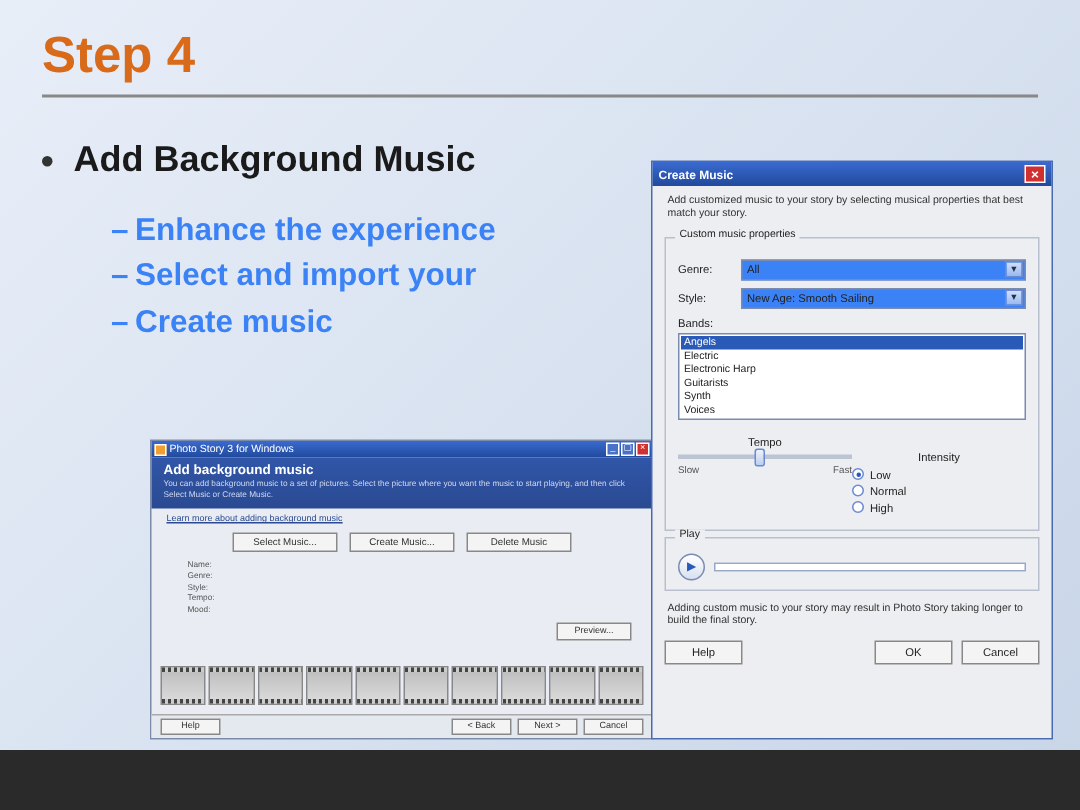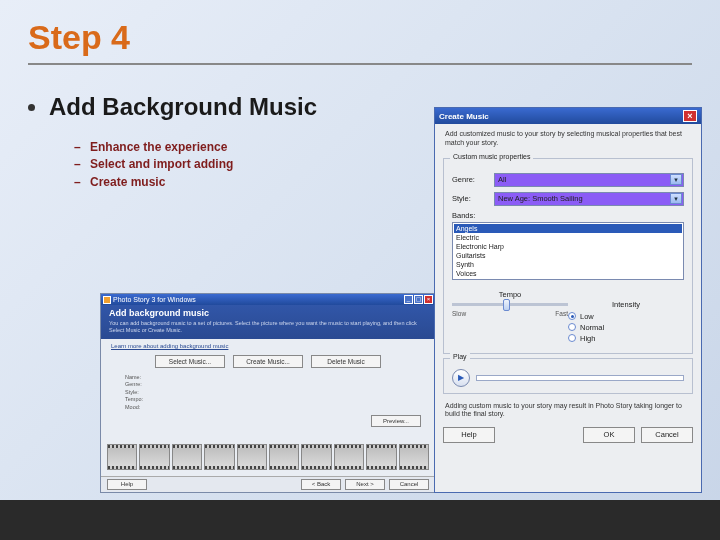--- a/index.html
+++ b/index.html
@@ -15,21 +15,21 @@
     font-weight: bold;
     color: #d96a1a;
     padding: 18px 0 0 28px;
   }
   .under-rule { height: 2px; background: #888; margin: 6px 28px 0 28px; }
   .content { padding: 28px 0 0 28px; }
   .bullet-row { display: flex; align-items: center; margin-bottom: 18px; }
   .bullet-dot { width: 7px; height: 7px; border-radius: 50%; background: #333; margin-right: 14px; }
   .bullet-text { font-size: 24px; font-weight: bold; color: #1a1a1a; }
   .sub-list { padding-left: 46px; }
-  .sub-row { font-size: 12px; font-weight: bold; color: #7f1d1d; line-height: 1.45; }
+  .sub-row { font-size: 21px; font-weight: bold; color: #3b82f6; line-height: 1.45; }
   .dash { display: inline-block; width: 16px; }
   .footer-bar { position: absolute; bottom: 0; left: 0; right: 0; height: 40px; background: #2a2a2a; }
 
   
   .wizard {
     position: absolute;
     left: 100px; top: 293px;
     width: 336px; height: 200px;
     background: #e9edf3;
     border: 1px solid #7a8aa8;
@@ -80,21 +80,21 @@
     padding: 0 4px; color: #fff; font-weight: bold;
   }
   .dialog .close { width: 14px; height: 12px; background: #d03030; border: 1px solid #fff; color: #fff; font-size: 9px; text-align: center; line-height: 10px; }
   .dialog .desc { padding: 6px 10px; font-size: 7px; color: #333; line-height: 1.25; }
   .dialog .group {
     margin: 4px 8px; border: 1px solid #b8c0d0; padding: 14px 8px 8px; position: relative;
   }
   .dialog .group .glabel { position: absolute; top: -6px; left: 6px; background: #eceef1; padding: 0 3px; font-size: 7px; }
   .dialog .frow { display: flex; align-items: center; margin-bottom: 5px; }
   .dialog .flabel { width: 42px; font-size: 7.5px; }
-  .dialog .select { flex: 1; height: 14px; background: #8b5cf6; border: 1px solid #7a8ab0; display: flex; align-items: center; justify-content: space-between; padding: 0 1px 0 3px; font-size: 7.5px; }
+  .dialog .select { flex: 1; height: 14px; background: #3b82f6; border: 1px solid #7a8ab0; display: flex; align-items: center; justify-content: space-between; padding: 0 1px 0 3px; font-size: 7.5px; }
   .dialog .select .chev { width: 12px; height: 11px; background: linear-gradient(#cfe0ff,#9ab8f0); border: 1px solid #6a8ad0; text-align: center; line-height: 9px; font-size: 7px; color: #234; }
   .dialog .cols { display: flex; }
   .dialog .col { flex: 1; }
   .dialog .col .clabel { font-size: 7.5px; margin-bottom: 2px; }
   .dialog .listbox { height: 58px; background: #fff; border: 1px solid #7a8ab0; overflow: hidden; font-size: 7px; padding: 1px; }
   .dialog .listbox .item { padding: 0 2px; line-height: 1.3; }
   .dialog .listbox .item.sel { background: #2a5ab8; color: #fff; }
   .dialog .slider-label { font-size: 7.5px; margin-bottom: 3px; }
   .dialog .track { height: 3px; background: #bcc4d4; position: relative; margin: 4px 0; }
   .dialog .thumb { position: absolute; top: -4px; width: 7px; height: 12px; background: linear-gradient(#eef3fb,#bcd0f0); border: 1px solid #6a8ad0; border-radius: 2px; }
@@ -119,21 +119,21 @@
 <div class="slide-title">Step 4</div>
 <div class="under-rule"></div>
 
 <div class="content">
   <div class="bullet-row">
     <span class="bullet-dot"></span>
     <span class="bullet-text">Add Background Music</span>
   </div>
   <div class="sub-list">
     <div class="sub-row"><span class="dash">–</span><span>Enhance the experience</span></div>
-    <div class="sub-row"><span class="dash">–</span><span>Select and import adding</span></div>
+    <div class="sub-row"><span class="dash">–</span><span>Select and import your</span></div>
     <div class="sub-row"><span class="dash">–</span><span>Create music</span></div>
   </div>
 </div>
 
 <div class="wizard">
   <div class="titlebar">
     <div class="tl">
       <span class="win-icon"></span>
       <span>Photo Story 3 for Windows</span>
     </div>

